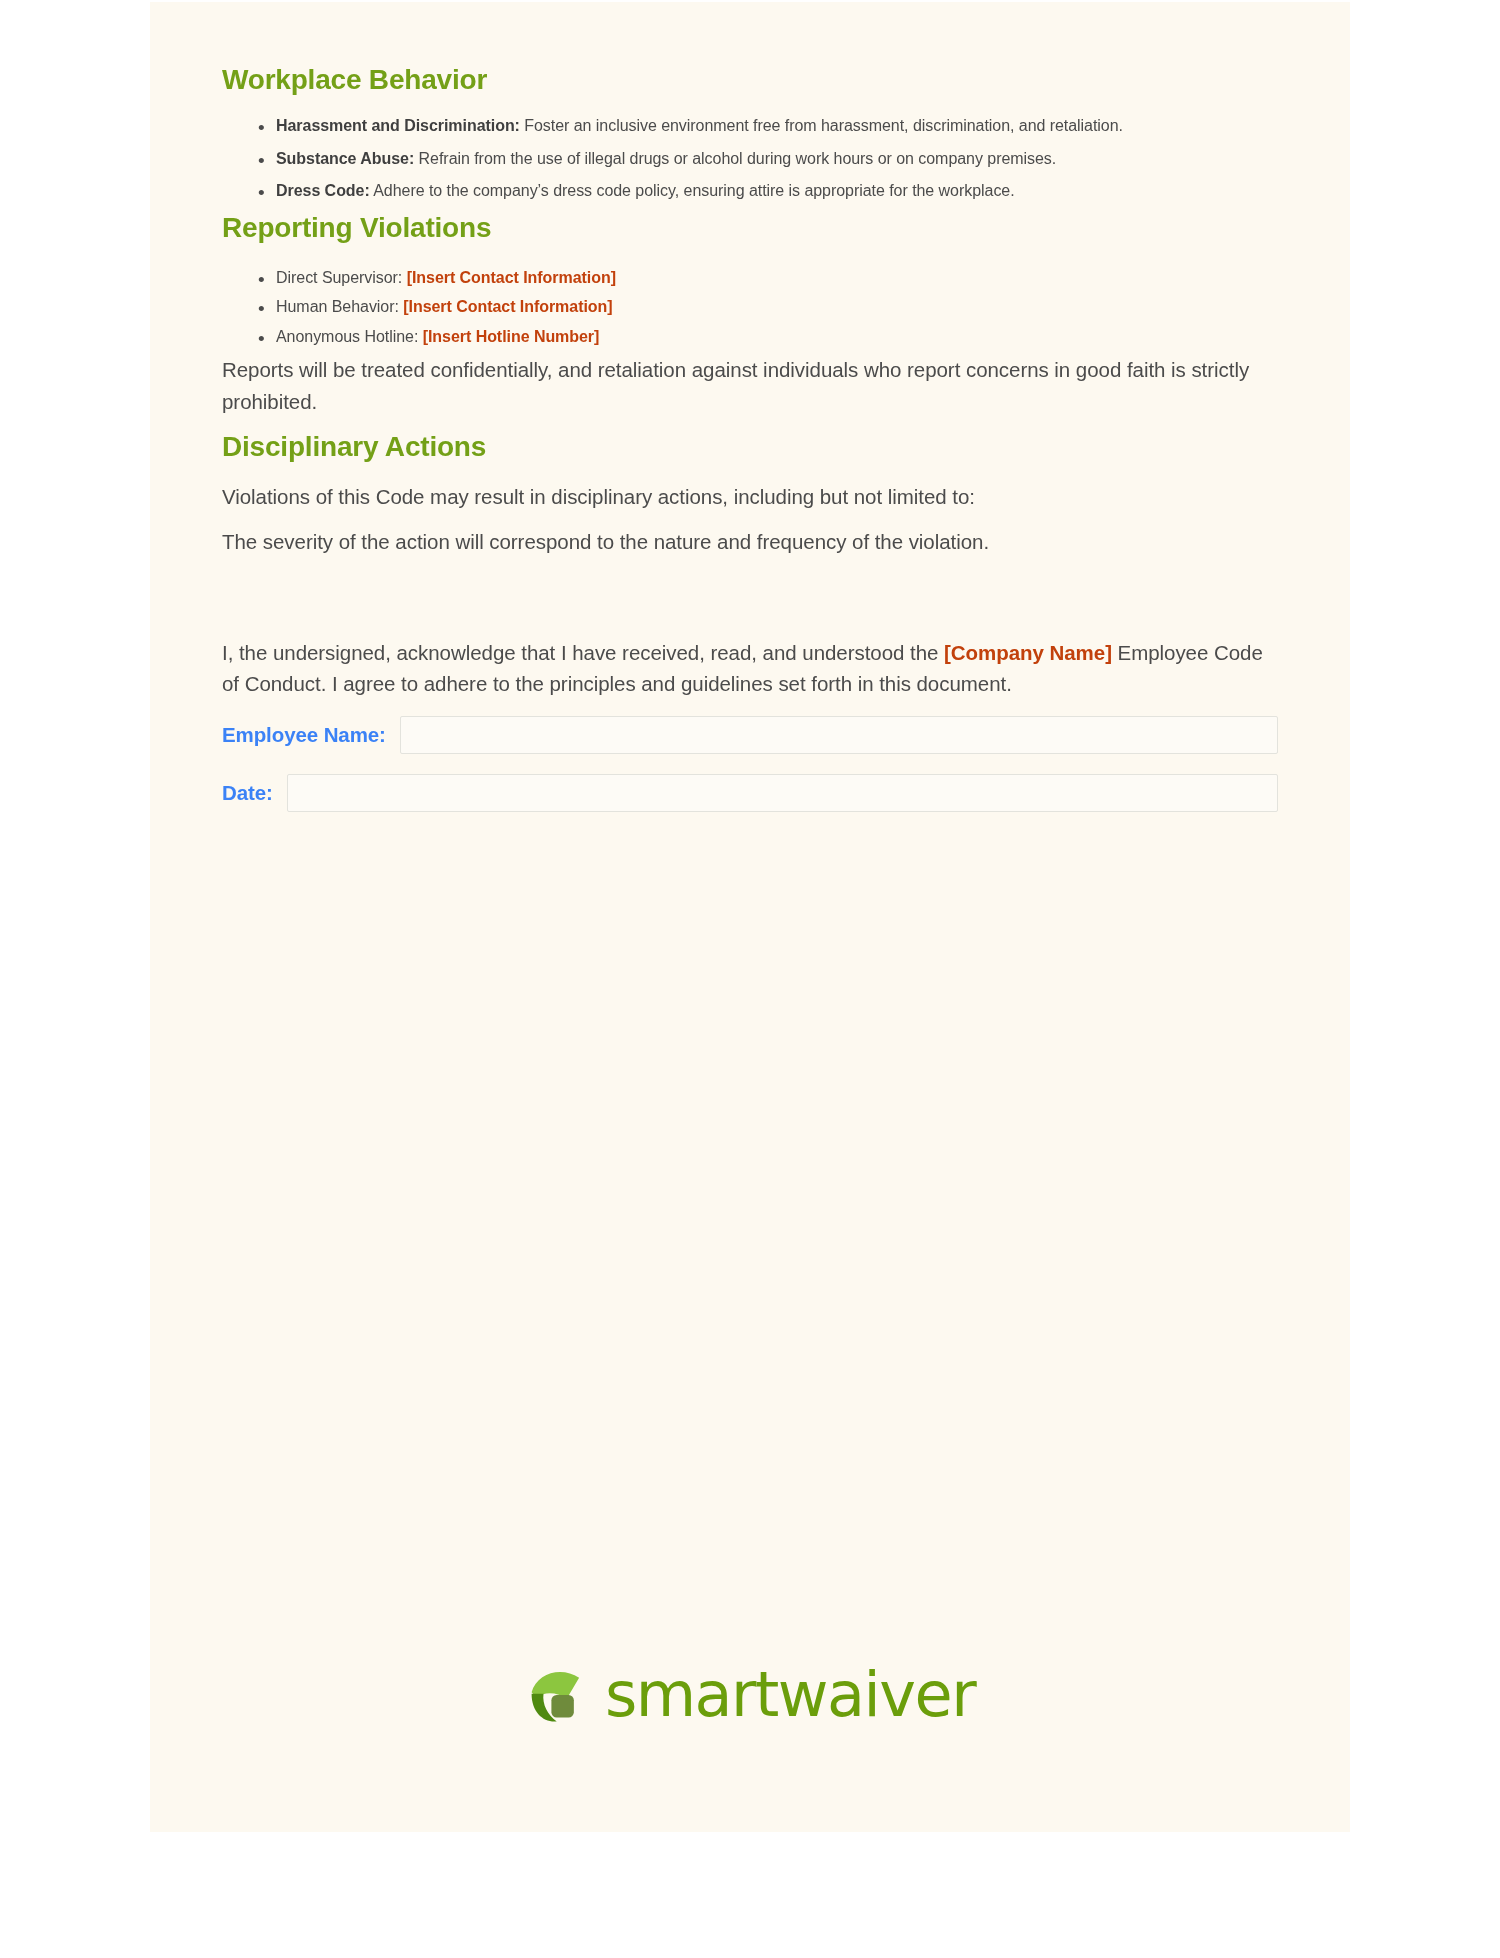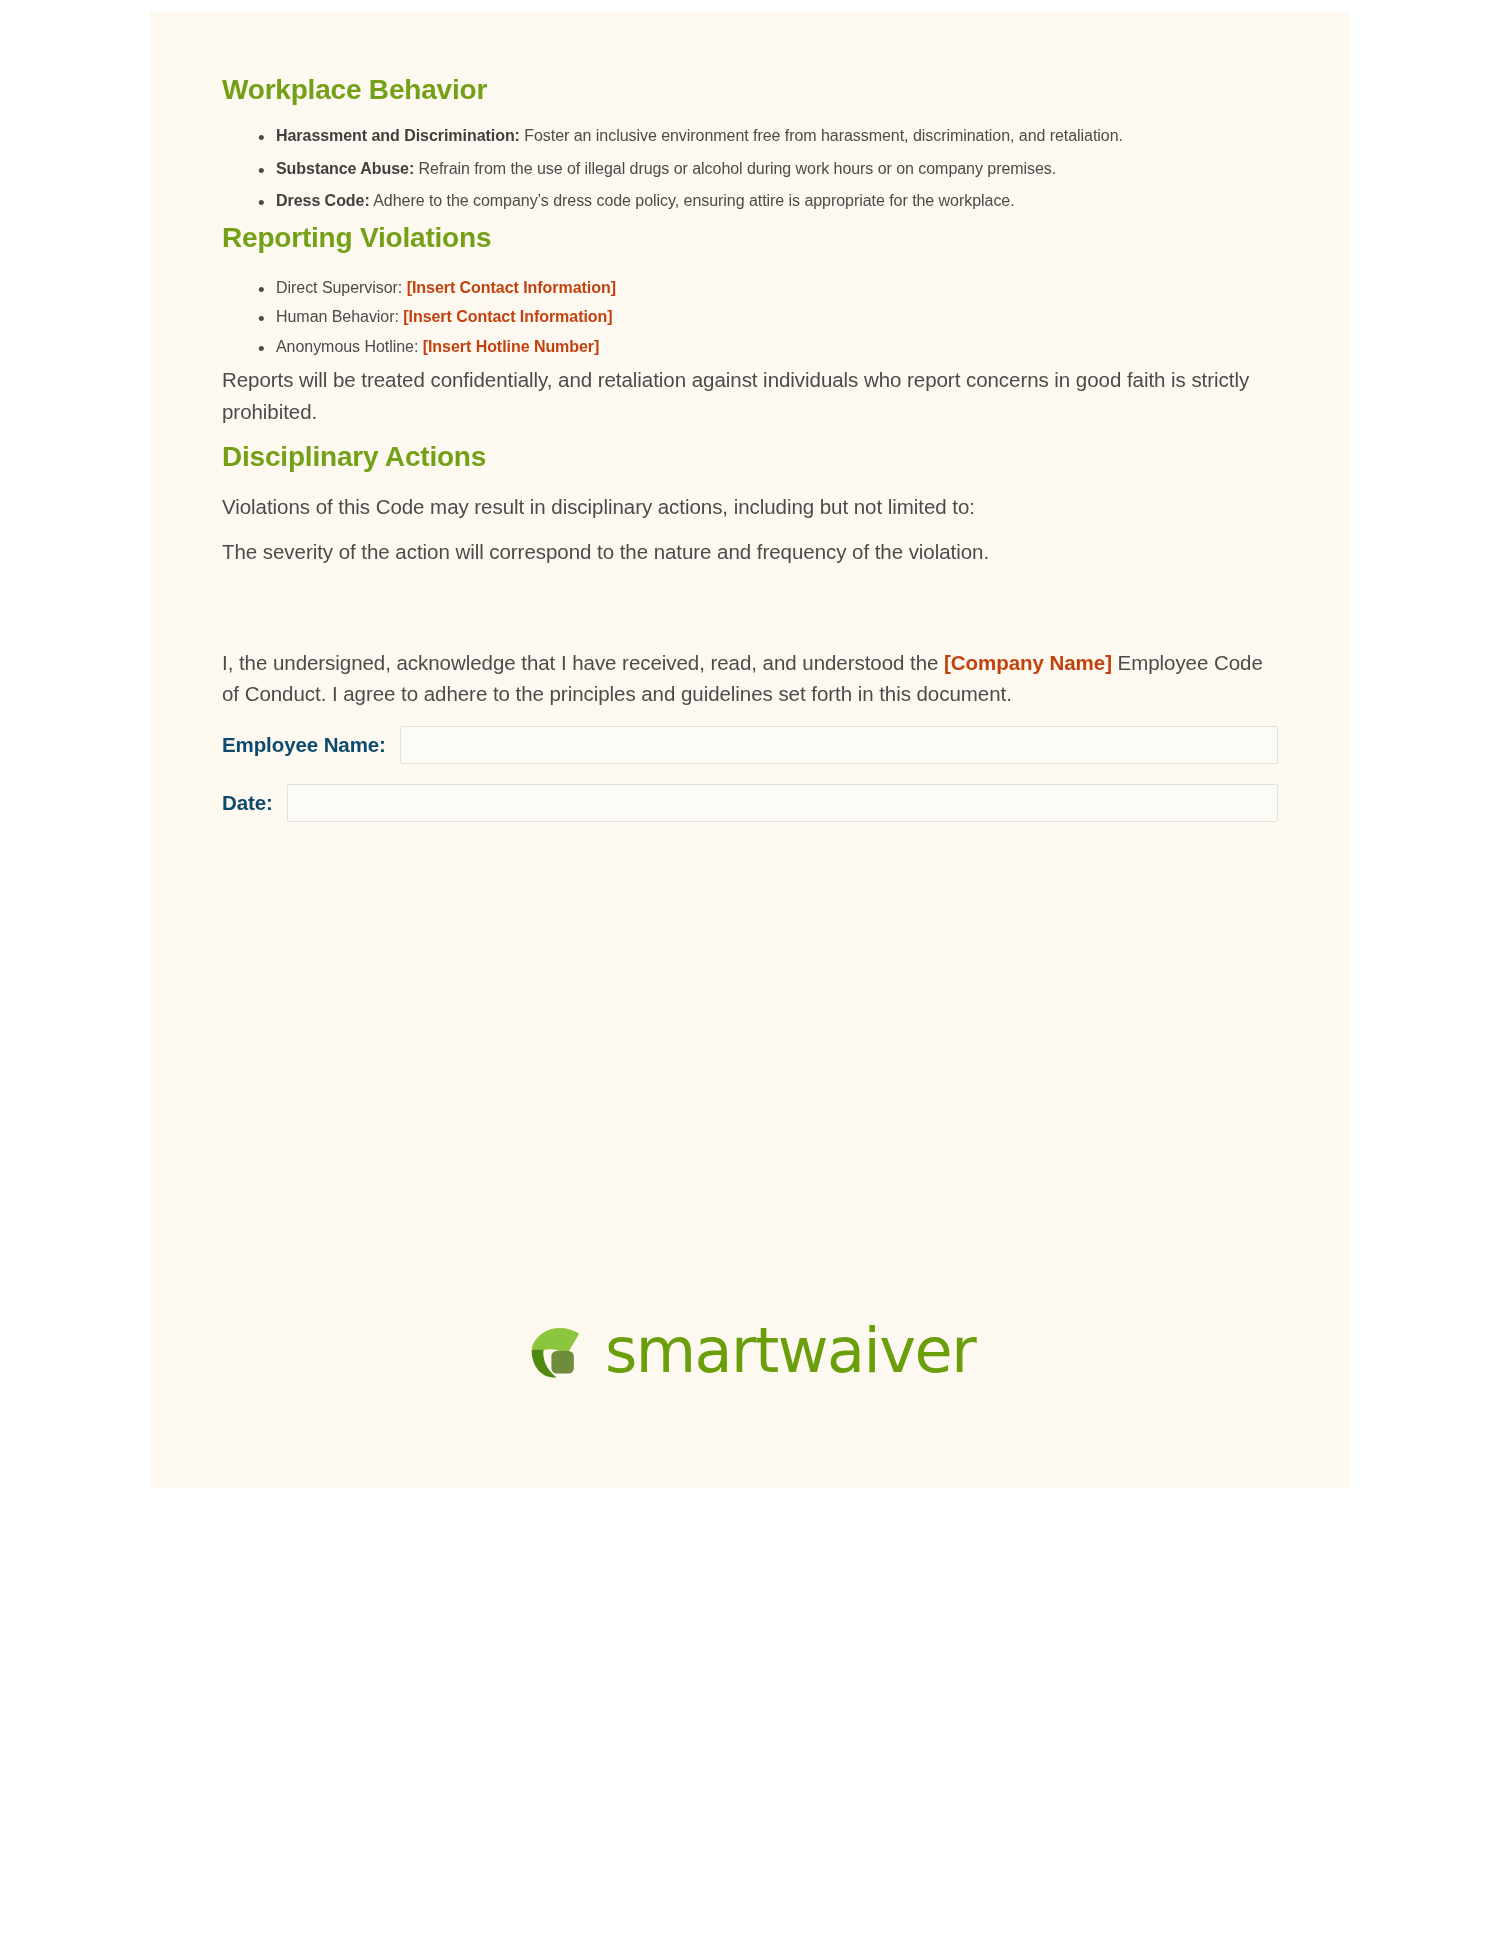--- a/index.html
+++ b/index.html
@@ -9,22 +9,22 @@
   }
   body {
     width: 1500px;
     height: 1958px;
     background: #ffffff;
     font-family: "Liberation Sans", sans-serif;
   }
   .page {
     position: relative;
     width: 1200px;
-    height: 1476px;
-    margin: 12px auto;
+    height: 1830px;
+    margin: 2px auto;
     background: #fdf9f0;
     padding: 0;
     overflow: hidden;
   }
   .content {
     padding: 62px 72px 0 72px;
   }
 
   h2.section-heading {
     color: #74a017;
@@ -81,21 +81,21 @@
   .spacer-lg { height: 66px; }
 
   
   .form-area { margin-top: 16px; }
   .form-row {
     display: flex;
     align-items: center;
     margin-bottom: 20px;
   }
   .form-label {
-    color: #0c4a6e;
+    color: #3b82f6;
     font-size: 20.5px;
     font-weight: bold;
     white-space: nowrap;
     padding-right: 14px;
     letter-spacing: -0.1px;
   }
   .form-input {
     flex: 1 1 auto;
     height: 38px;
     background: #fdfbf6;

